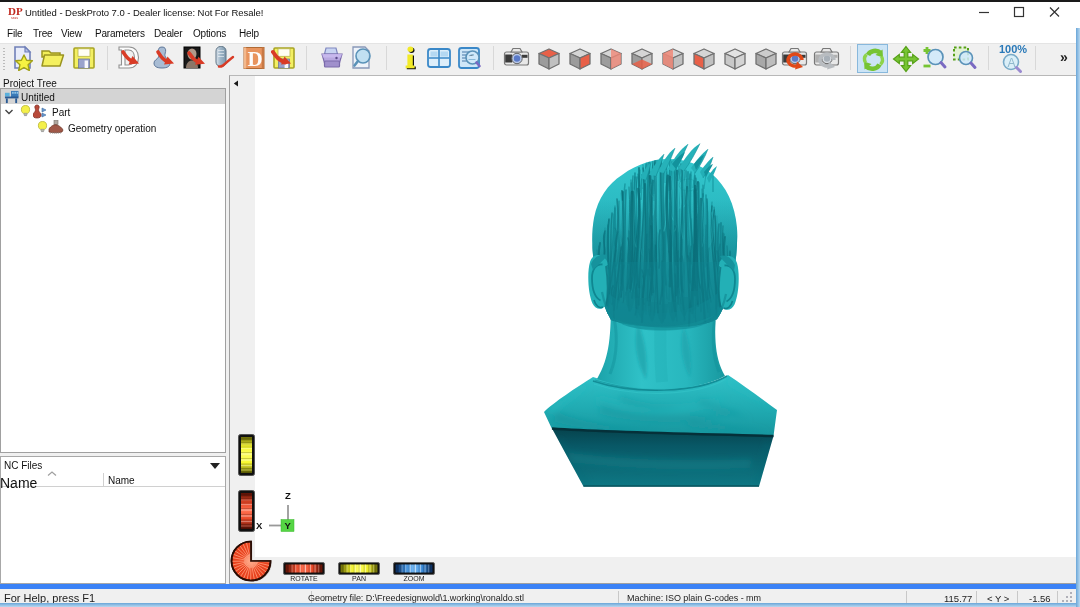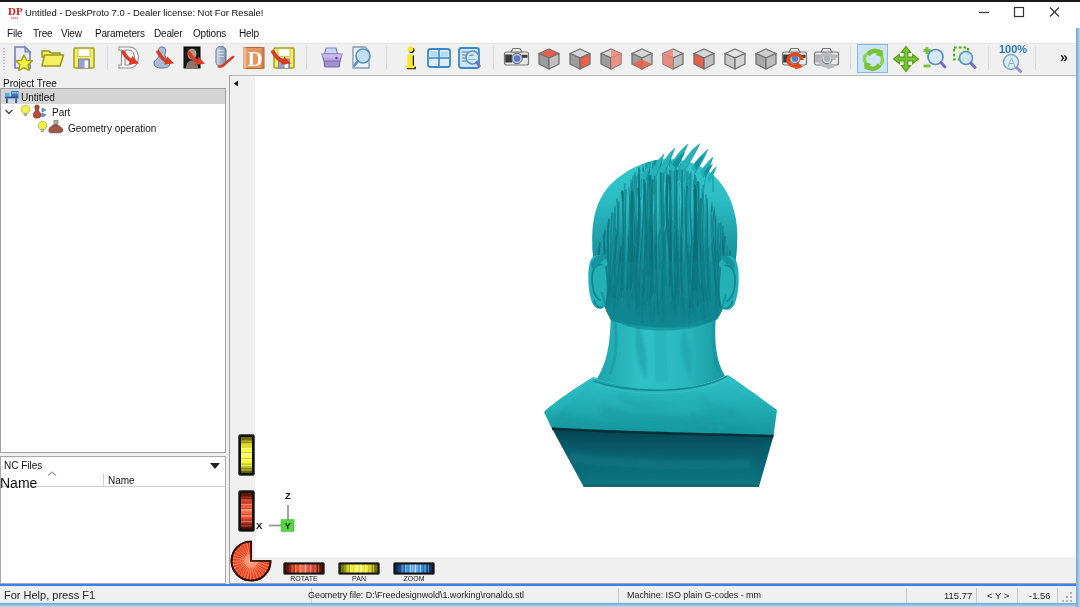--- a/index.html
+++ b/index.html
@@ -800,21 +800,21 @@
     <rect x="26.9" y="2.5" width="1.2" height="8" fill="#fff" opacity="0.45"></rect>
     <rect x="30.2" y="2.5" width="1.1" height="8" fill="#000" opacity="0.15"></rect>
     <rect x="31.5" y="2.5" width="1.2" height="8" fill="#fff" opacity="0.35"></rect>
     <rect x="33.8" y="2.5" width="1.1" height="8" fill="#000" opacity="0.15"></rect>
     <rect x="35.1" y="2.5" width="1.2" height="8" fill="#fff" opacity="0.25"></rect>
     <rect x="36.2" y="2.5" width="1.1" height="8" fill="#000" opacity="0.15"></rect>
     <rect x="37.0" y="2.5" width="1.1" height="8" fill="#000" opacity="0.15"></rect>
   </svg>
 <div style="position:absolute;left:383px;top:574.5px;width:62px;text-align:center;font-size:7px;color:#222;font-family:'Liberation Sans',sans-serif">ZOOM</div>
 
-<div class="abs" style="left:0;top:584px;width:1080px;height:19px;background:#f0f0f0;border-top:2px solid #3b82f6;font-size:10px;color:#222">
+<div class="abs" style="left:0;top:584px;width:1080px;height:19px;background:#f0f0f0;border-top:5px solid #3b82f6;font-size:10px;color:#222">
 <span class="abs" style="left:4px;top:3px;font-size:11px">For Help, press F1</span>
 <div class="abs" style="left:311px;top:2px;width:1px;height:15px;background:#c8c8c8"></div>
 <span class="abs" style="left:308px;top:4px;font-size:9px;letter-spacing:-0.05px">Geometry file: D:\Freedesignwold\1.working\ronaldo.stl</span>
 <div class="abs" style="left:618px;top:2px;width:1px;height:15px;background:#c8c8c8"></div>
 <span class="abs" style="left:627px;top:4px;font-size:9px;letter-spacing:-0.05px">Machine: ISO plain G-codes - mm</span>
 <div class="abs" style="left:906px;top:2px;width:1px;height:15px;background:#c8c8c8"></div>
 <span class="abs" style="left:944px;top:4px;font-size:9.5px">115.77</span>
 <div class="abs" style="left:976px;top:2px;width:1px;height:15px;background:#c8c8c8"></div>
 <span class="abs" style="left:987px;top:4px;font-size:9.5px">&lt; Y &gt;</span>
 <div class="abs" style="left:1017px;top:2px;width:1px;height:15px;background:#c8c8c8"></div>

